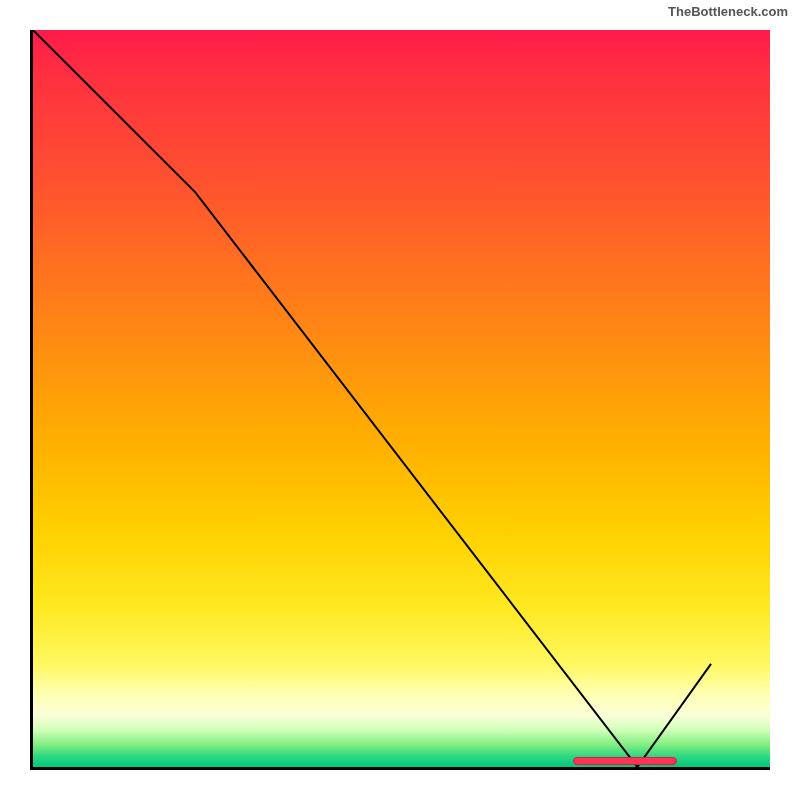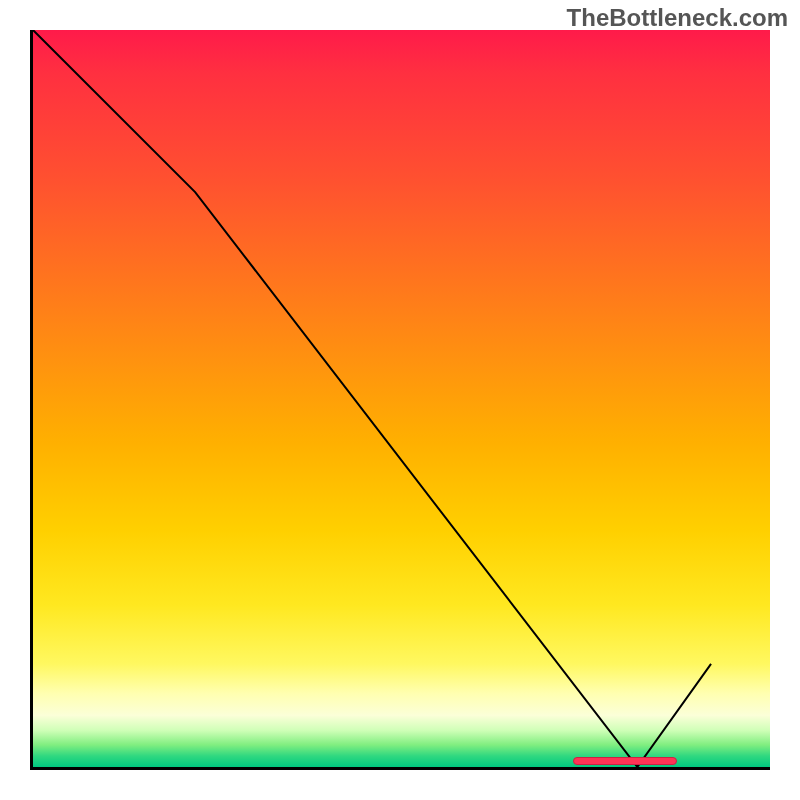--- a/index.html
+++ b/index.html
@@ -7,21 +7,21 @@
     width: 800px;
     height: 800px;
     background: #ffffff;
     position: relative;
     font-family: Arial, sans-serif;
   }
   .watermark {
     position: absolute;
     top: 4px;
     right: 12px;
-    font-size: 24px;
+    font-size: 13px;
     font-weight: bold;
     color: #555555;
     z-index: 10;
   }
   .plot-area {
     position: absolute;
     left: 30px;
     top: 30px;
     width: 740px;
     height: 740px;

